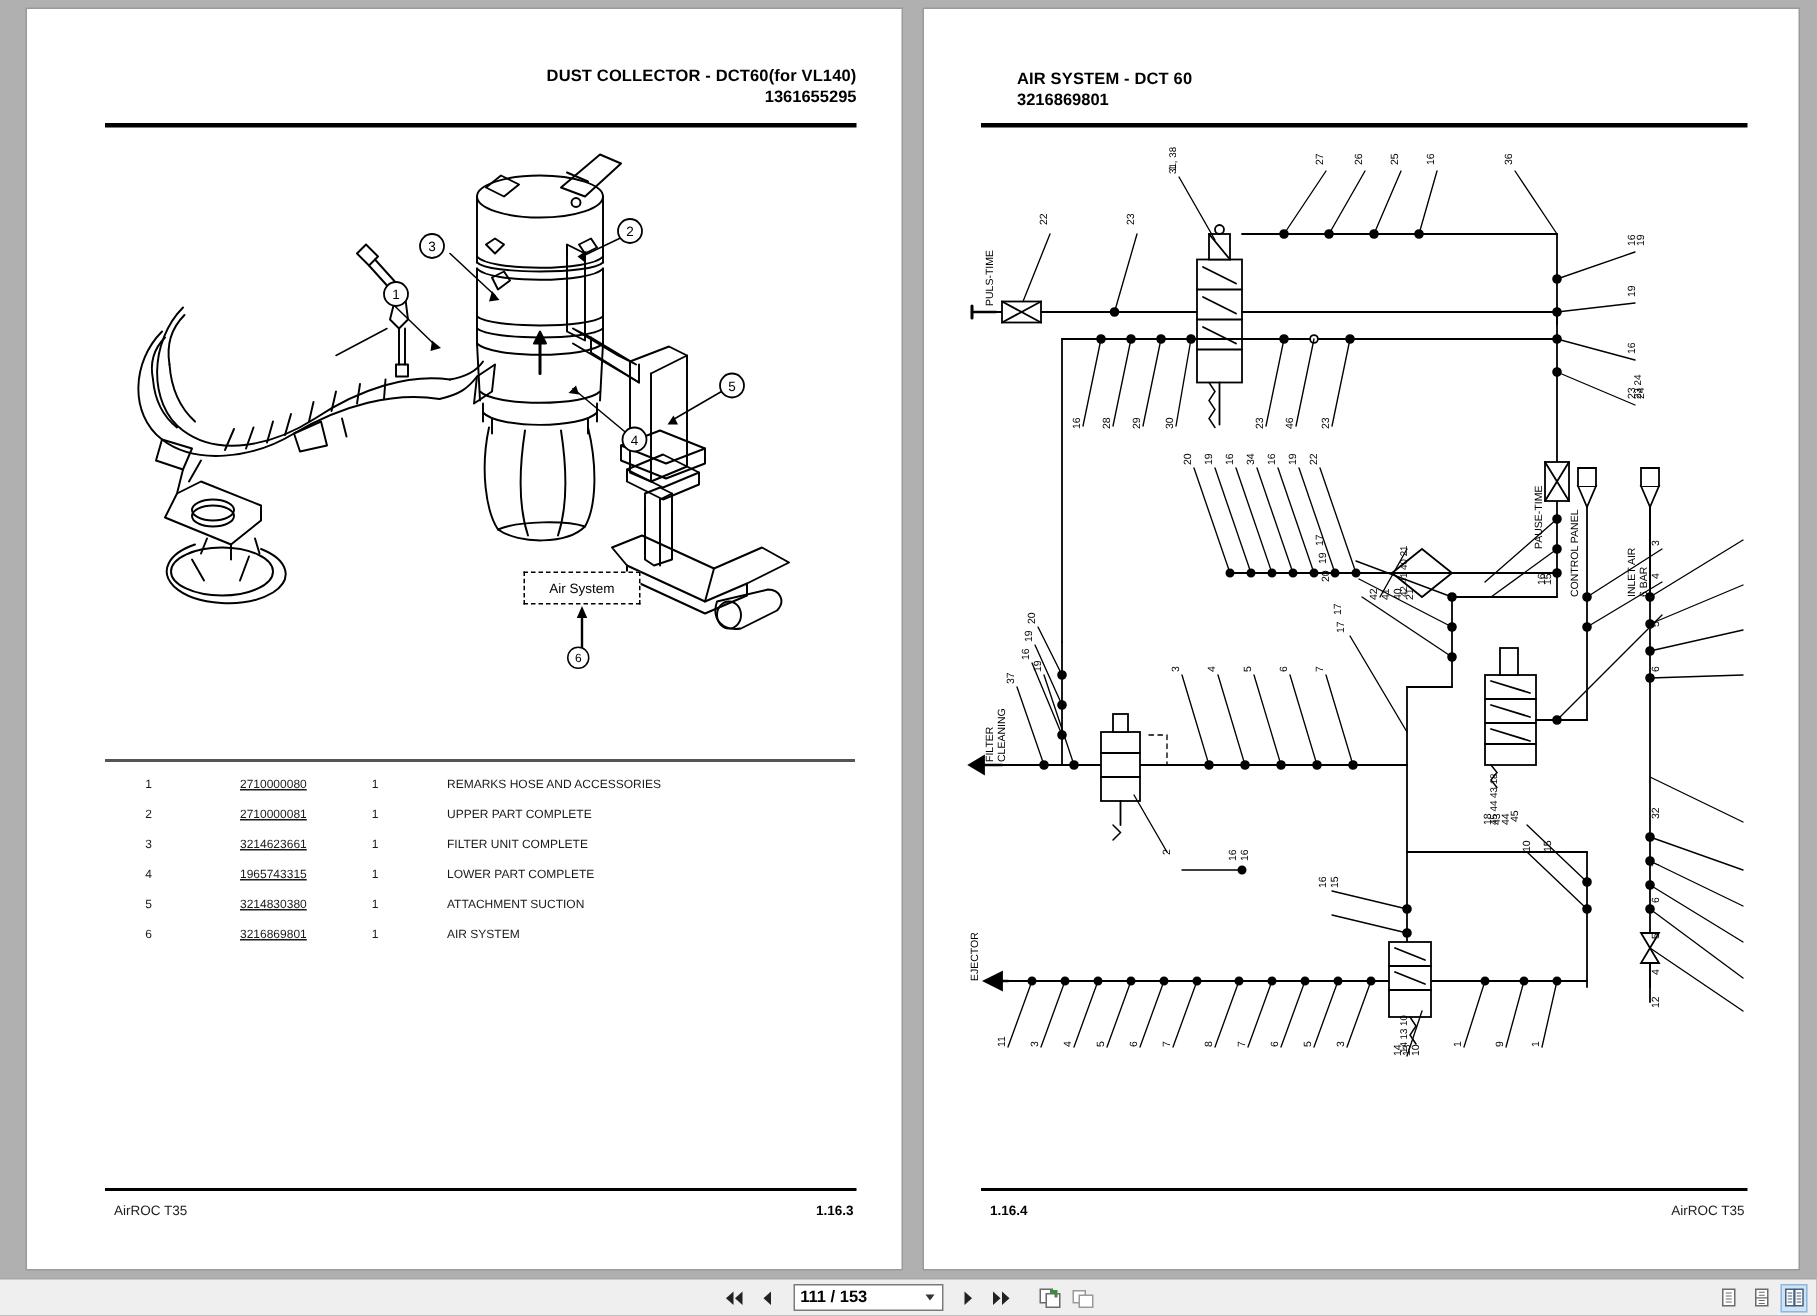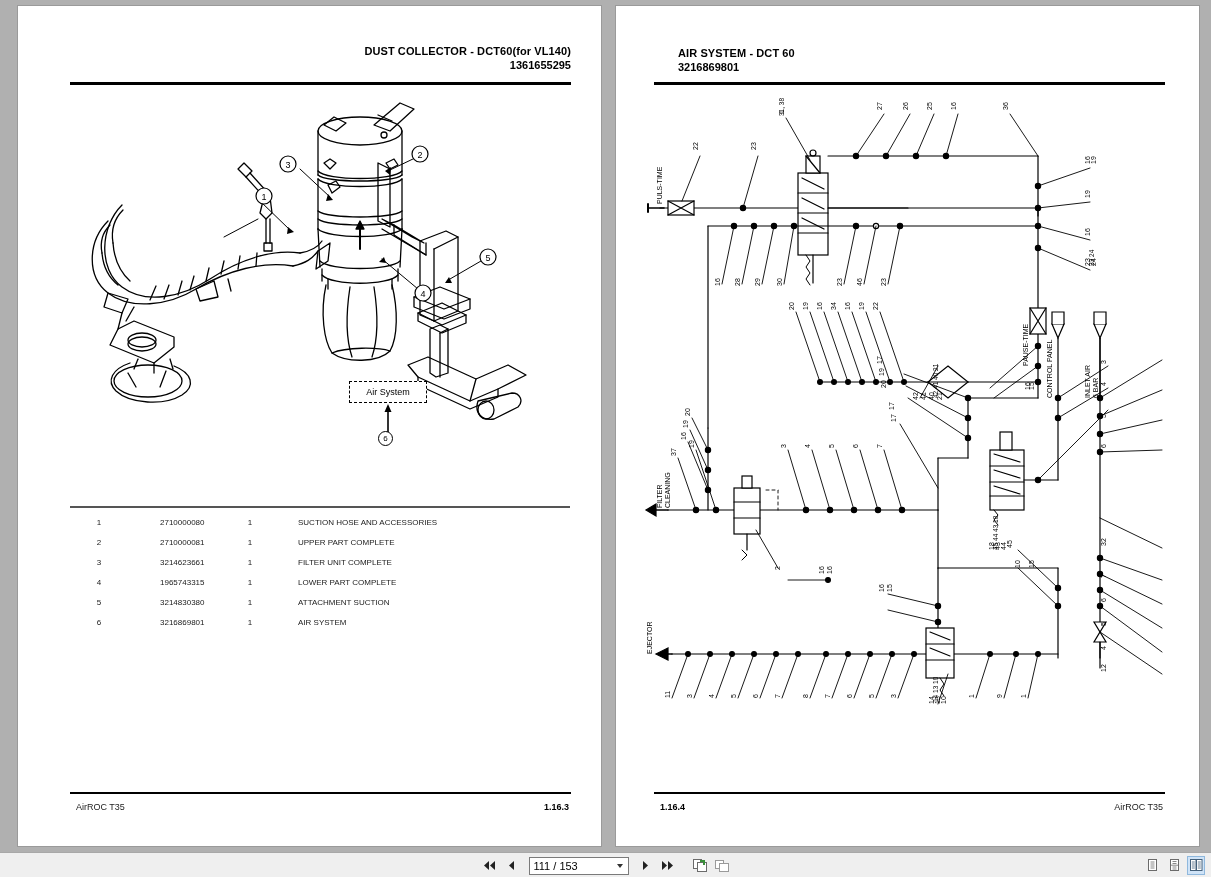--- a/index.html
+++ b/index.html
@@ -130,21 +130,21 @@
   }
   .pt-body { position: relative; padding-top: 6px; }
   .pt-row {
     position: relative;
     height: 20px;
     font-size: 8px;
     color: #1a1a1a;
   }
   .pt-row .c { position: absolute; top: 4px; white-space: nowrap; }
   .c-ref  { left: 22px; width: 14px; text-align: center; }
-  .c-part { left: 90px; }
+  .c-part { left: 90px; text-decoration: underline; }
   .c-qty  { left: 175px; width: 10px; text-align: center; }
   .c-name { left: 228px; }
   .c-rem  { left: 421px; }
 
   
   .illus {
     position: absolute;
     left: 60px; top: 95px;
     width: 470px; height: 370px;
   }
@@ -182,23 +182,24 @@
     width: 1211px; height: 25px;
     background: #efefef;
     border-top: 1px solid #a8a8a8;
     display: flex;
     align-items: center;
   }
   .tb-center {
     position: absolute;
     left: 0; right: 0;
     display: flex;
-    align-items: flex-end;
+    align-items: flex-start;
     justify-content: center;
     gap: 4px;
+    font-weight: bold;
   }
   .tb-right {
     position: absolute;
     right: 6px;
     display: flex;
     align-items: center;
     gap: 4px;
   }
   .tb-btn {
     width: 18px; height: 19px;
@@ -417,21 +418,21 @@
           </div>
           <div class="callout-6">6</div>
 
           <div class="parts-table">
             <div class="pt-rule"></div>
             <div class="pt-body" id="parts-rows">
                 <div class="pt-row">
                   <span class="c c-ref">1</span>
                   <span class="c c-part">2710000080</span>
                   <span class="c c-qty">1</span>
-                  <span class="c c-name">SUCTION HOSE AND ACCESSORIES</span>
+                  <span class="c c-name">REMARKS HOSE AND ACCESSORIES</span>
                   <span class="c c-rem"></span>
                 </div>
                 <div class="pt-row">
                   <span class="c c-ref">2</span>
                   <span class="c c-part">2710000081</span>
                   <span class="c c-qty">1</span>
                   <span class="c c-name">UPPER PART COMPLETE</span>
                   <span class="c c-rem"></span>
                 </div>
                 <div class="pt-row">

